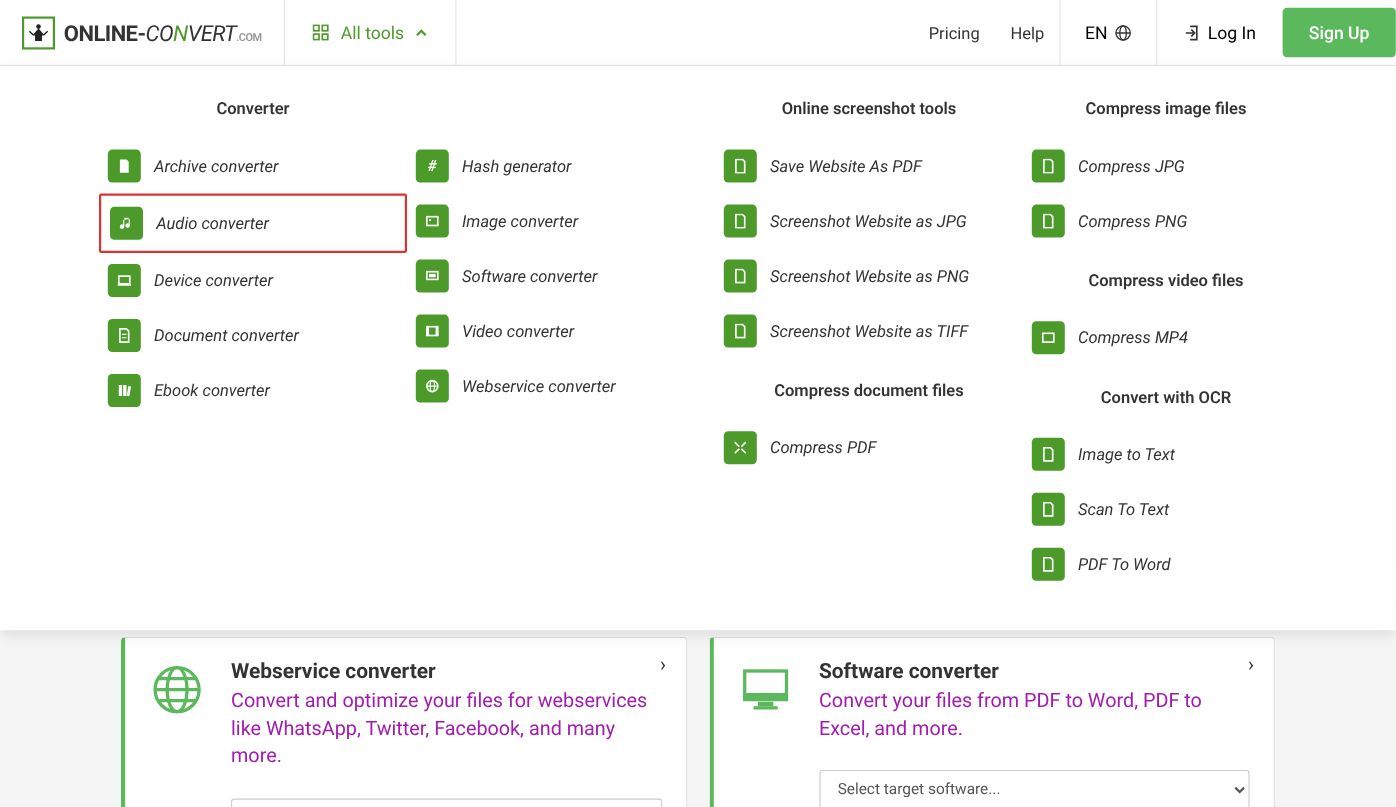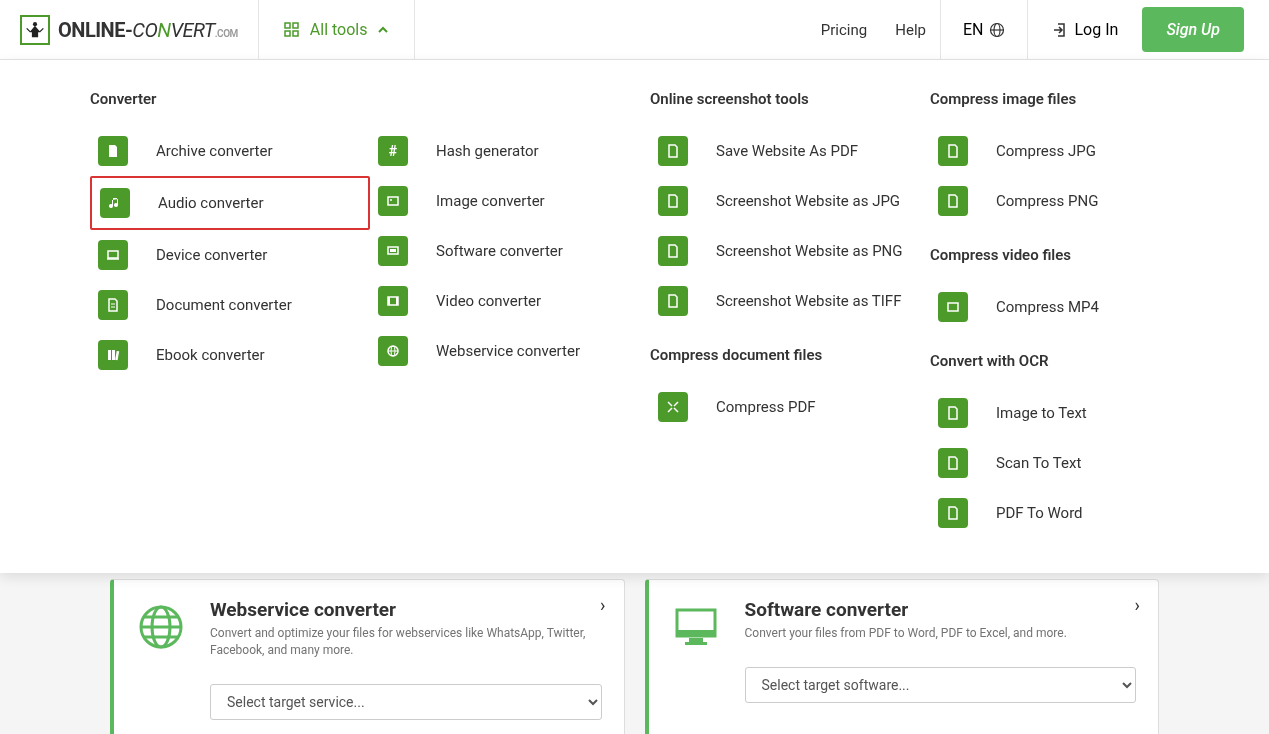--- a/index.html
+++ b/index.html
@@ -13,37 +13,37 @@
 .logo-text .convert { color: #333; font-style: italic; font-weight: 400; }
 .logo-text .v { color: #4c9a2a; }
 .logo-text .com { font-size: 10px; color: #999; }
 
 .nav-alltools { border-left: 1px solid #e5e5e5; border-right: 1px solid #e5e5e5; height: 100%; display: flex; align-items: center; padding: 0 25px; gap: 10px; color: #4c9a2a; cursor: pointer; }
 
 .header-right { margin-left: auto; display: flex; align-items: center; height: 100%; }
 .nav-link { padding: 0 14px; color: #333; font-size: 15px; cursor: pointer; }
 .lang { border-left: 1px solid #e5e5e5; border-right: 1px solid #e5e5e5; height: 100%; display: flex; align-items: center; padding: 0 22px; gap: 6px; }
 .login { padding: 0 24px; display: flex; align-items: center; gap: 6px; cursor: pointer; }
-.signup-btn { background: #5cb85c; color: #fff; padding: 13px 24px; border-radius: 4px; font-size: 16px; font-weight: 500; margin-right: 25px; cursor: pointer; font-style: italic; }
+.signup-btn { background: #5cb85c; color: #fff; padding: 13px 24px; border-radius: 4px; font-size: 16px; font-weight: 500; cursor: pointer; }
 
 .mega-menu { position: absolute; top: 60px; left: 0; right: 0; background: #fff; box-shadow: 0 4px 12px rgba(0,0,0,0.1); padding: 30px 90px 35px 90px; display: grid; grid-template-columns: 280px 280px 280px 260px; gap: 0; z-index: 100; }
-.menu-col { display: flex; flex-direction: column; }
+.menu-col { display: flex; flex-direction: column; text-align: center; }
 .menu-heading { font-weight: 600; font-size: 15px; color: #333; margin-bottom: 18px; padding-left: 0; }
-.menu-item { display: flex; align-items: center; gap: 28px; padding: 10px 8px; cursor: pointer; color: #333; font-size: 15px; }
+.menu-item { display: flex; align-items: center; gap: 12px; padding: 10px 8px; cursor: pointer; color: #333; font-size: 15px; font-style: italic; }
 .menu-item.highlighted { border: 2px solid #d93333; border-radius: 2px; }
 .menu-icon { width: 30px; height: 30px; background: #4c9a2a; border-radius: 4px; display: flex; align-items: center; justify-content: center; color: #fff; font-size: 14px; flex-shrink: 0; }
 .menu-spacer { height: 20px; }
 
 .cards-area { position: absolute; top: 500px; left: 0; right: 0; padding: 0 110px; display: grid; grid-template-columns: 1fr 1fr; gap: 20px; }
 .card { background: #fff; border: 1px solid #ddd; border-left: 4px solid #5cb85c; border-radius: 4px; padding: 18px 22px; position: relative; display: flex; gap: 24px; align-items: flex-start; }
 .select-partial { width: 460px; margin-left: 152px; margin-bottom: 12px; }
 .card-icon { width: 50px; height: 50px; color: #5cb85c; flex-shrink: 0; margin-top: 4px; }
 .card-body { flex: 1; }
 .card-title { font-size: 19px; font-weight: 700; color: #333; margin-bottom: 4px; }
-.card-desc { font-size: 12px; color: #737373; line-height: 1.4; margin-bottom: 14px; }
+.card-desc { font-size: 18px; color: #a21caf; line-height: 1.4; margin-bottom: 14px; }
 .card-select { width: 100%; padding: 8px 12px; border: 1px solid #ccc; border-radius: 3px; font-size: 14px; background: #fff; color: #555; margin-top: 11px; }
 .card-chevron { position: absolute; top: 14px; right: 18px; font-size: 18px; color: #333; }
 
 svg { display: block; }
 </style>
 </head>
 <body>
 
 <div class="header">
   <div class="logo">

